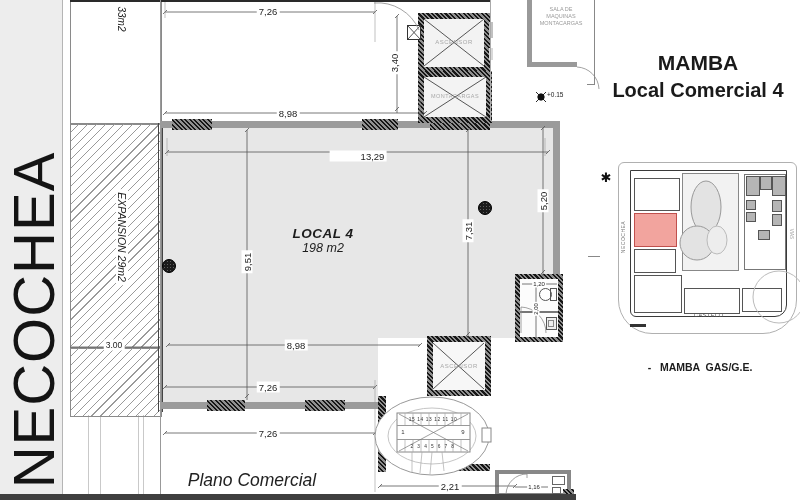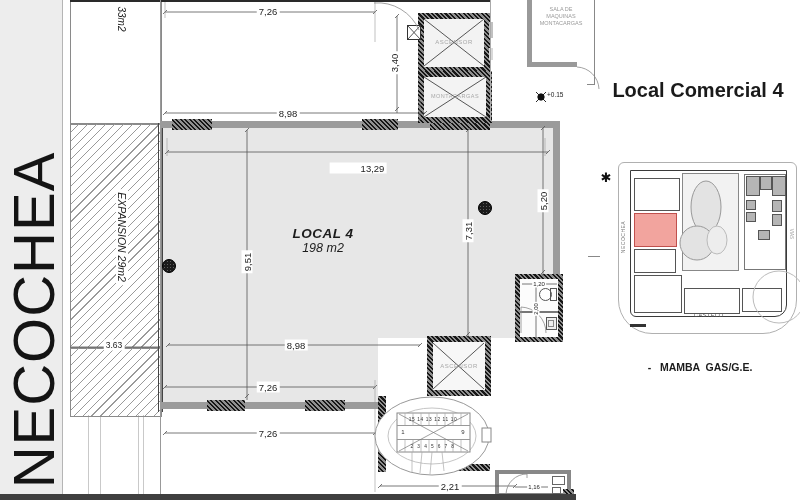--- a/index.html
+++ b/index.html
@@ -229,53 +229,55 @@
   </svg>
 
   <div class="abs" style="left:-146px;top:289px;width:360px;height:62px;line-height:62px;text-align:center;
               transform:rotate(-90deg);font-size:58px;color:#141414;letter-spacing:1px;">NECOCHEA</div>
 
   <div class="lbl italic" style="left:121px;top:19px;transform:translate(-50%,-50%) rotate(90deg);font-size:10px;">33m2</div>
   <div class="lbl italic" style="left:122px;top:237px;transform:translate(-50%,-50%) rotate(90deg);font-size:10.5px;background:#fff;padding:0 3px;">EXPANSION 29m2</div>
 
   <div class="chip" style="left:268px;top:11px;">7,26</div>
   <div class="chip" style="left:288px;top:113px;">8,98</div>
-  <div class="chip" style="left:358px;top:168px;padding-left:31px;">13,29</div>
+  <div class="chip" style="left:358px;top:156px;padding-left:31px;">13,29</div>
   <div class="chip v" style="left:247px;top:262px;">9,51</div>
   <div class="chip v" style="left:468px;top:231px;">7,31</div>
   <div class="chip v" style="left:543px;top:201px;">5,20</div>
   <div class="chip v" style="left:394px;top:63px;">3,40</div>
   <div class="chip" style="left:296px;top:345px;">8,98</div>
   <div class="chip" style="left:268px;top:387px;">7,26</div>
   <div class="chip" style="left:268px;top:433px;">7,26</div>
   <div class="chip" style="left:450px;top:486px;">2,21</div>
   <div class="chip t" style="left:534px;top:487px;">1,16</div>
   <div class="chip t" style="left:539px;top:284px;">1,20</div>
   <div class="chip t v" style="left:536px;top:309px;">2,00</div>
-  <div class="chip" style="left:114px;top:345px;font-size:8.5px;">3.63</div>
+  <div class="chip" style="left:114px;top:345px;font-size:8.5px;">3.00</div>
 
   <div class="lbl italic" style="left:323px;top:233px;font-weight:bold;font-size:13.5px;letter-spacing:.5px;">LOCAL  4</div>
   <div class="lbl italic" style="left:323px;top:248px;font-size:12.5px;">198 m2</div>
 
   <div class="lbl shaftlbl" style="left:454px;top:42px;">ASCENSOR</div>
   <div class="lbl shaftlbl" style="left:455px;top:96px;font-size:5.5px;">MONTACARGAS</div>
   <div class="lbl shaftlbl" style="left:459px;top:366px;">ASCENSOR</div>
 
   <div class="lbl salatxt" style="left:561px;top:9px;">SALA DE</div>
   <div class="lbl salatxt" style="left:561px;top:16px;">MAQUINAS</div>
   <div class="lbl salatxt" style="left:561px;top:23px;">MONTACARGAS</div>
 
   <div class="abs" style="left:547px;top:91px;font-size:6.5px;">+0.15</div>
 
   <div class="lbl" style="left:433px;top:419px;font-size:4.8px;letter-spacing:.6px;color:#333;">15 14 13 12 11 10</div>
   <div class="lbl" style="left:403px;top:432px;font-size:6px;color:#333;">1</div>
   <div class="lbl" style="left:463px;top:432px;font-size:6px;color:#333;">9</div>
   <div class="lbl" style="left:433px;top:446px;font-size:4.8px;letter-spacing:1.4px;color:#333;">2 3 4 5 6 7 8</div>
 
-
+  <div class="lbl italic" style="left:252px;top:480px;font-size:17.5px;color:#222;">Plano Comercial</div>
+
+  <div class="lbl" style="left:698px;top:63px;font-weight:bold;font-size:21px;color:#1a1a1a;">MAMBA</div>
   <div class="lbl" style="left:698px;top:90px;font-weight:bold;font-size:20px;color:#1a1a1a;">Local Comercial 4</div>
   <div class="lbl" style="left:606px;top:177px;font-size:13px;color:#111;">✱</div>
   <div class="lbl" style="left:623px;top:237px;transform:translate(-50%,-50%) rotate(-90deg);font-size:5px;color:#777;letter-spacing:.5px;">NECOCHEA</div>
   <div class="lbl" style="left:709px;top:315px;font-size:5.5px;color:#555;letter-spacing:.5px;">CASTELLI</div>
   <div class="lbl" style="left:791px;top:234px;transform:translate(-50%,-50%) rotate(90deg);font-size:4.5px;color:#999;">VIAS</div>
   <div class="lbl" style="left:700px;top:367px;font-weight:bold;font-size:10.5px;white-space:pre;">-   MAMBA  GAS/G.E.</div>
 
 </div>
 
 </body></html>

